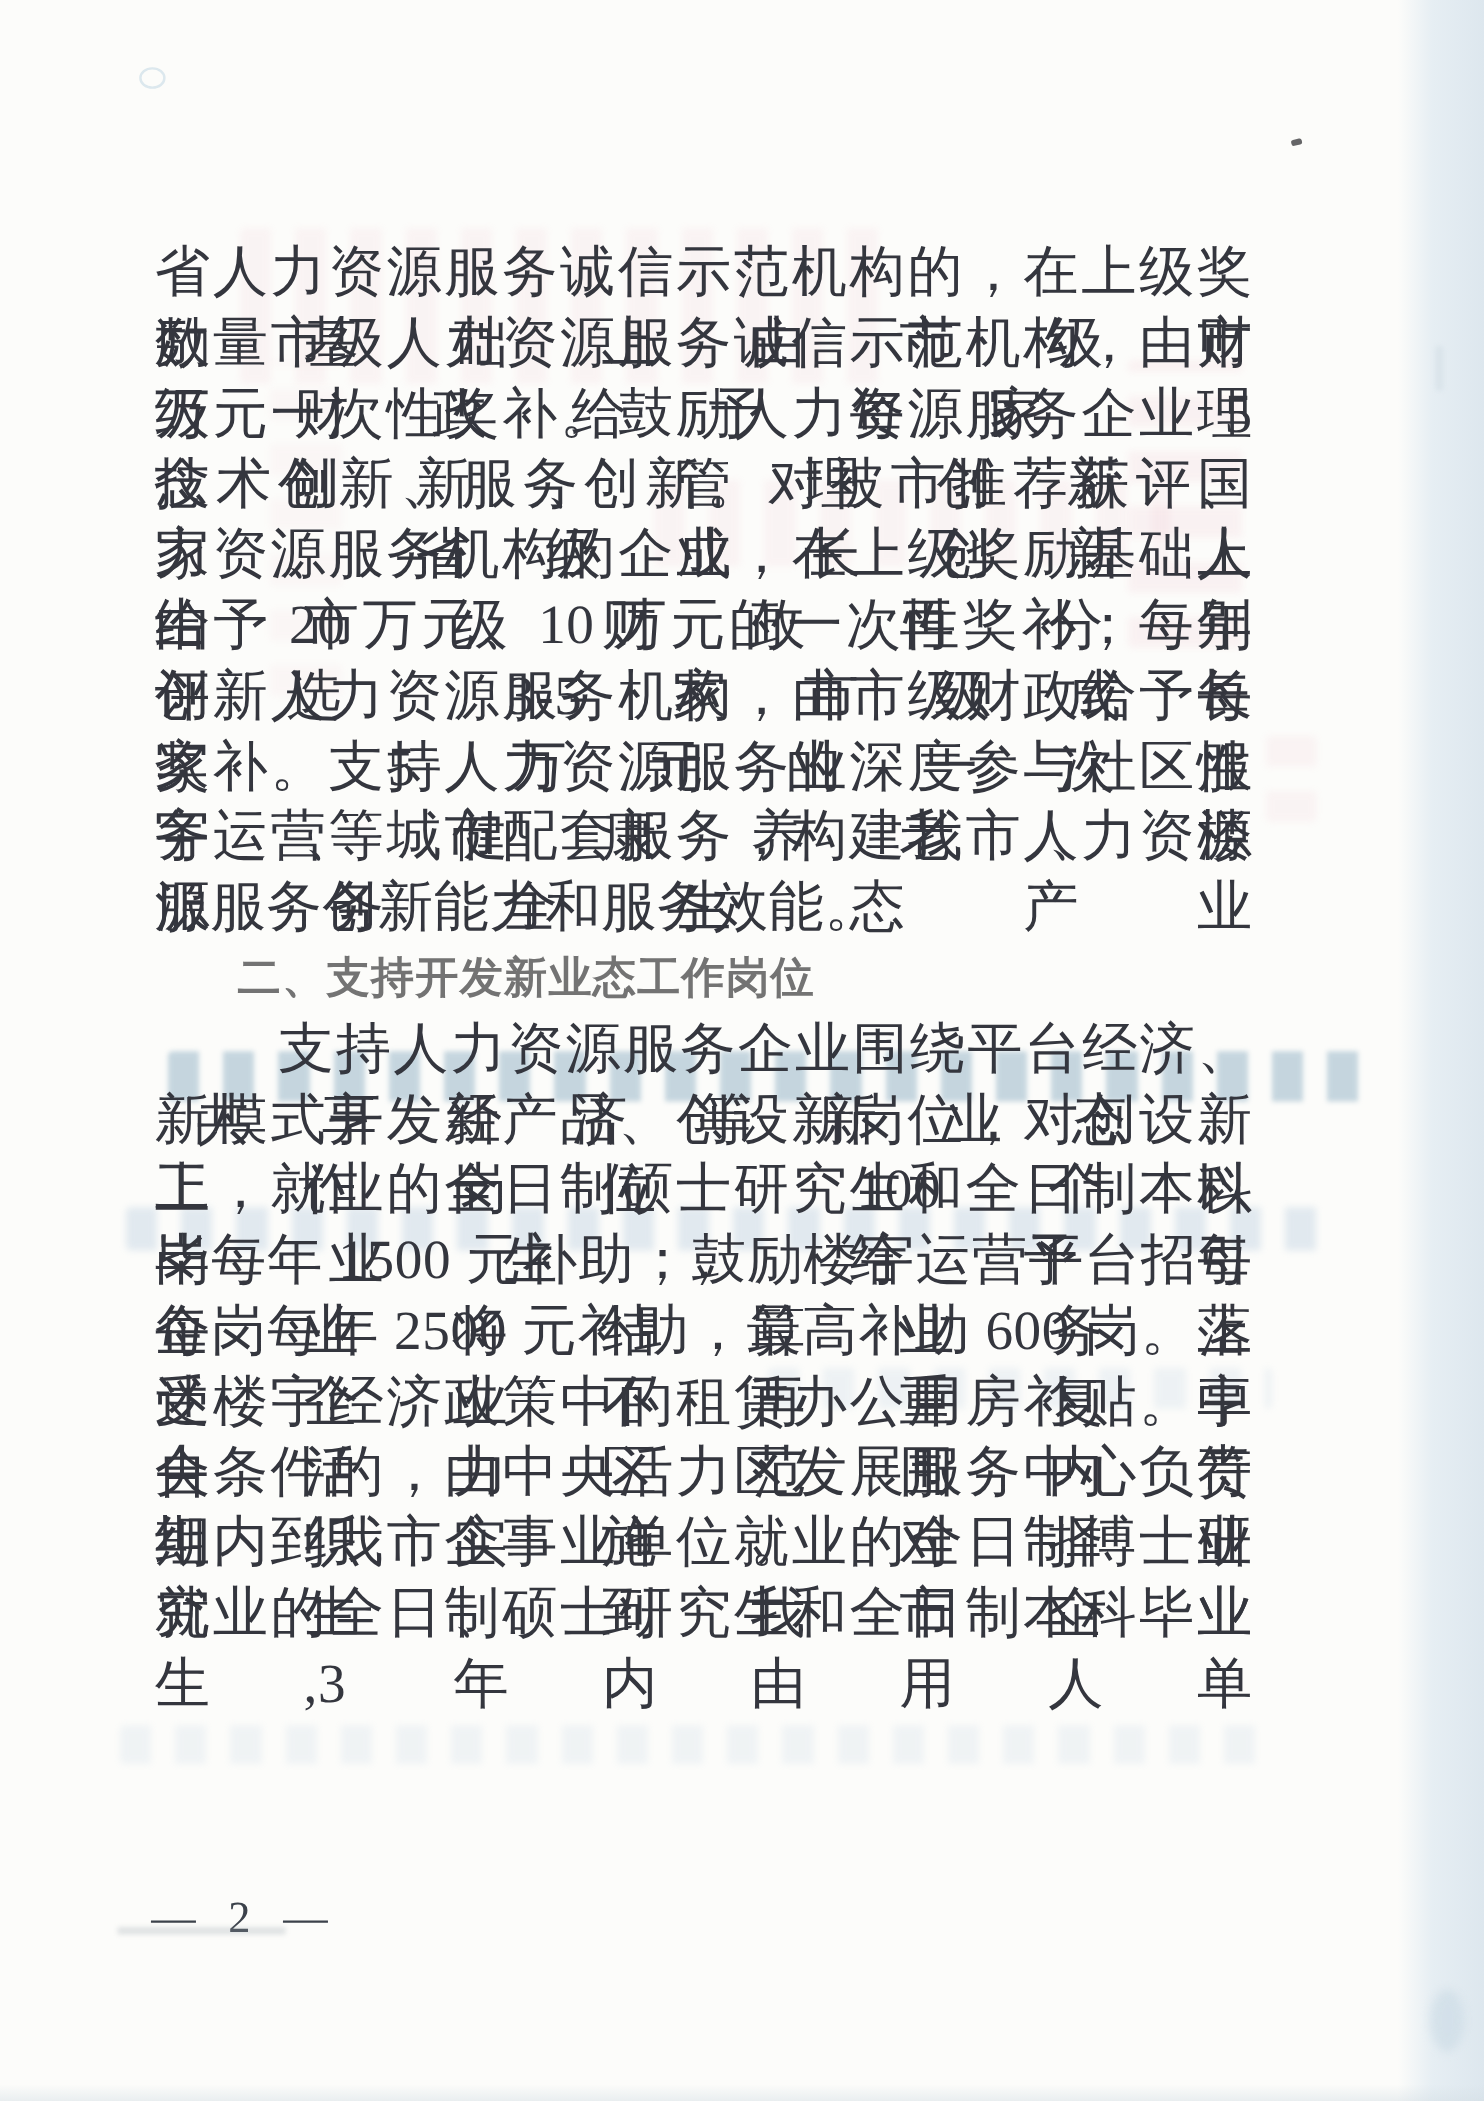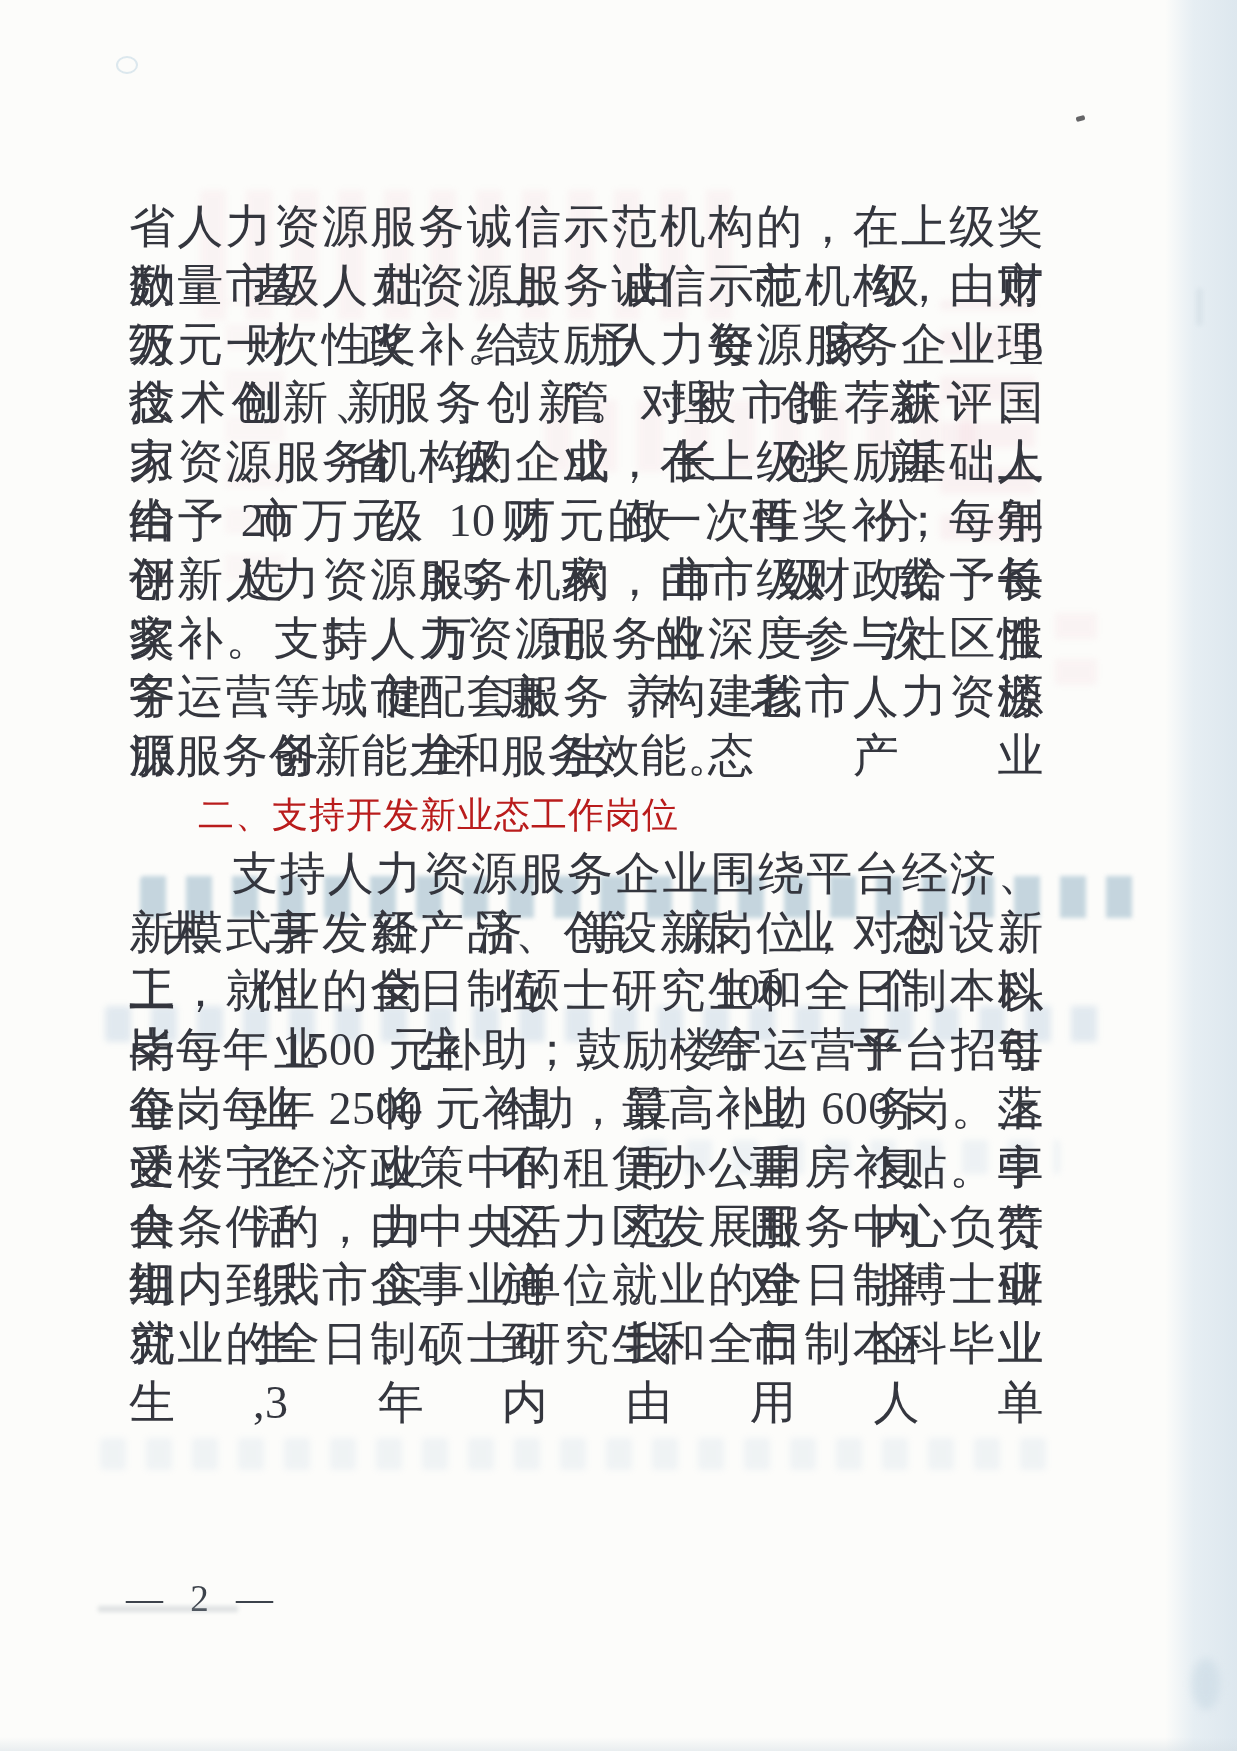--- a/index.html
+++ b/index.html
@@ -32,21 +32,21 @@
     font-size:46px;color:#34363e;
     text-align:justify;text-align-last:justify;
     letter-spacing:0.5px;
   }
   .line.indent{text-indent:68px;margin-left:35px;}
   .line.nojust{text-align:left;text-align-last:left;font-family:Liberation Serif, serif;}
   .heading{
     height:58.8px;line-height:58.8px;
     padding-left:69px;
     font-family:"Liberation Sans","DejaVu Sans",sans-serif;
-    font-weight:400;font-size:36px;color:#b91c1c;
+    font-weight:700;font-size:36px;color:#737373;
     text-align:left;text-align-last:left;letter-spacing:1px;
   }
   .footer{
     position:absolute;left:126px;top:1577px;
     font-size:37px;color:#3c424b;letter-spacing:4px;word-spacing:10px;
   }
   .footer-ghost{
     position:absolute;left:98px;top:1606px;width:140px;height:6px;
     background:#98a3ab;filter:blur(2px);opacity:0.3;
   }

